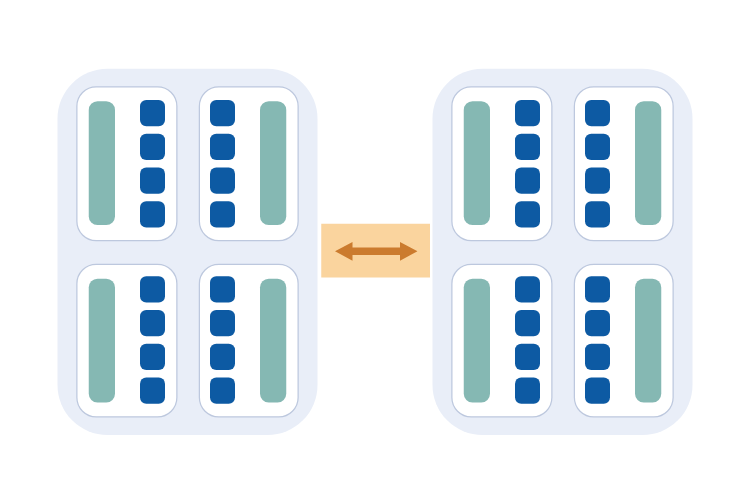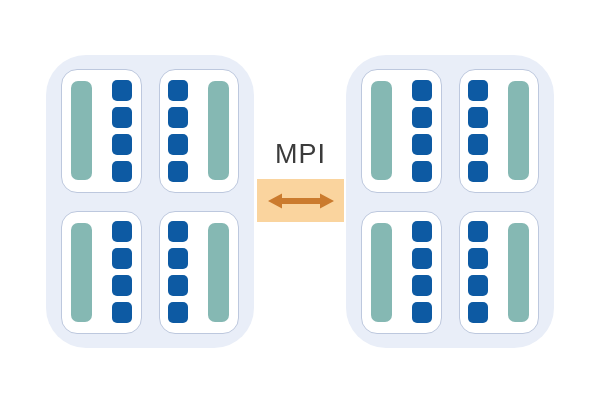--- a/index.html
+++ b/index.html
@@ -171,21 +171,20 @@
         <div class="teal-bar"></div>
         <div class="square-col">
           <div class="blue-square"></div>
           <div class="blue-square"></div>
           <div class="blue-square"></div>
           <div class="blue-square"></div>
         </div>
       </div>
     </div>
 
-  <div class="mpi-label">MPI</div>
 
   <div class="mpi-band">
     <svg width="66" height="16" viewBox="0 0 66 16" aria-hidden="true">
       <path d="M0 8 L14 0.5 L14 5 L52 5 L52 0.5 L66 8 L52 15.5 L52 11 L14 11 L14 15.5 Z" fill="#CB7B2E"></path>
     </svg>
   </div>
 
 </div>
 
 </body></html>

